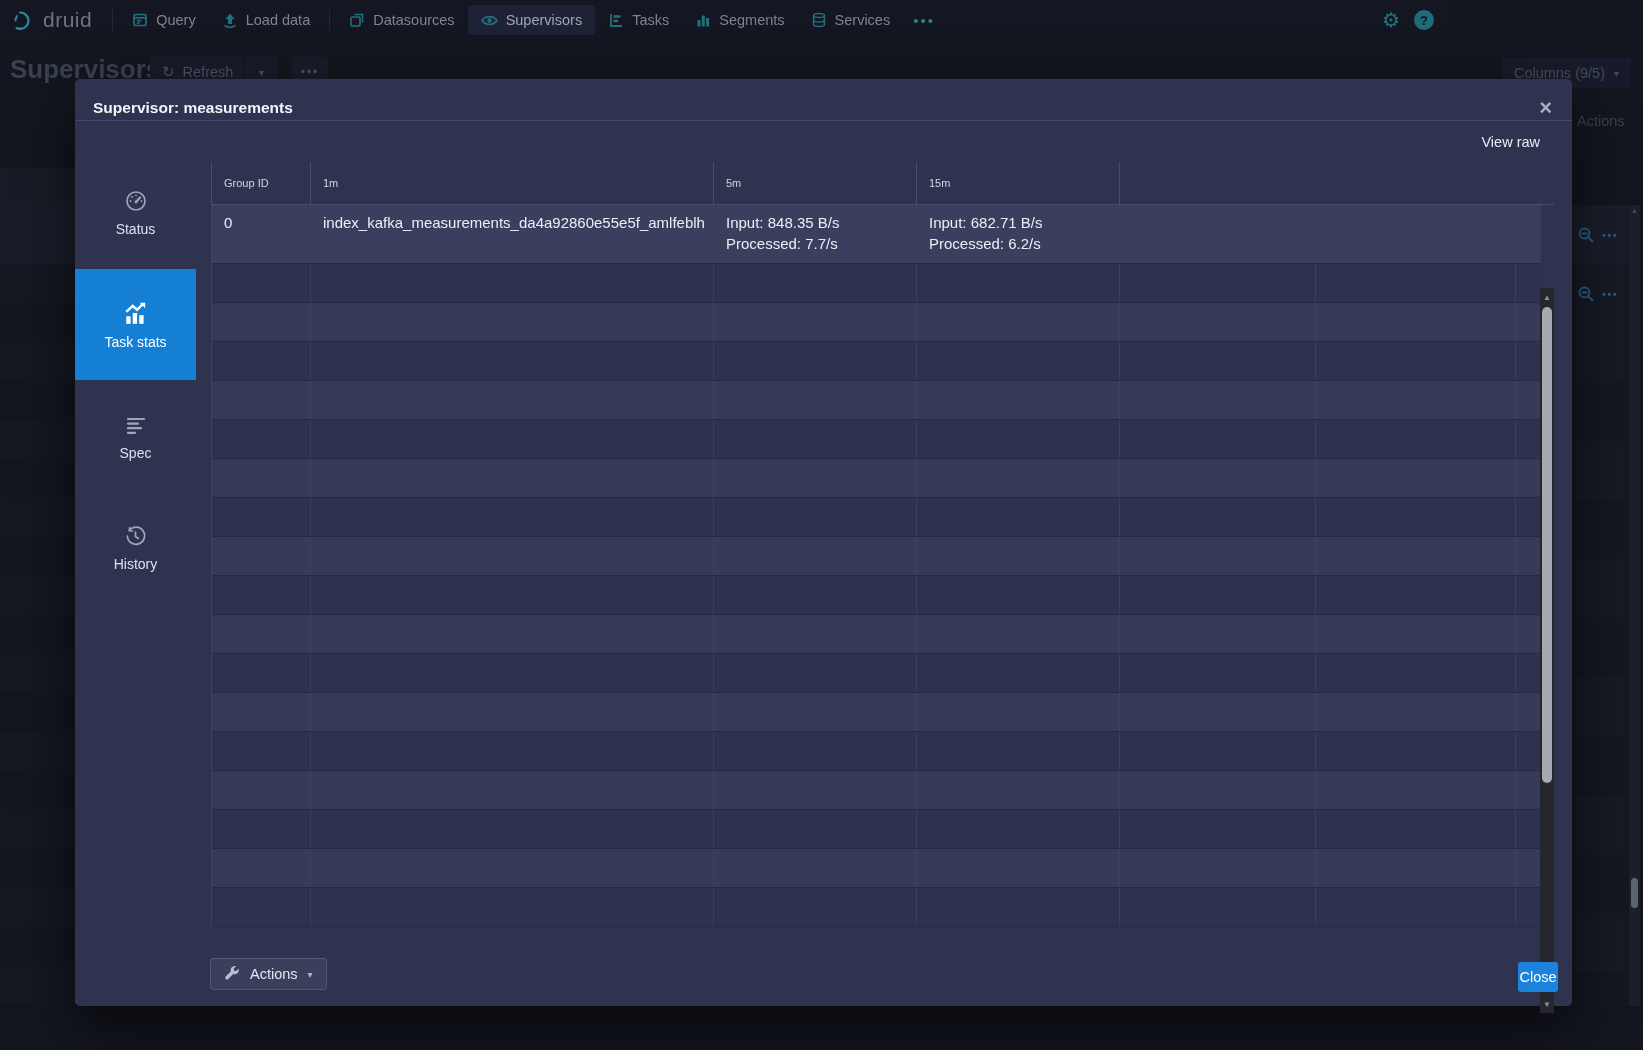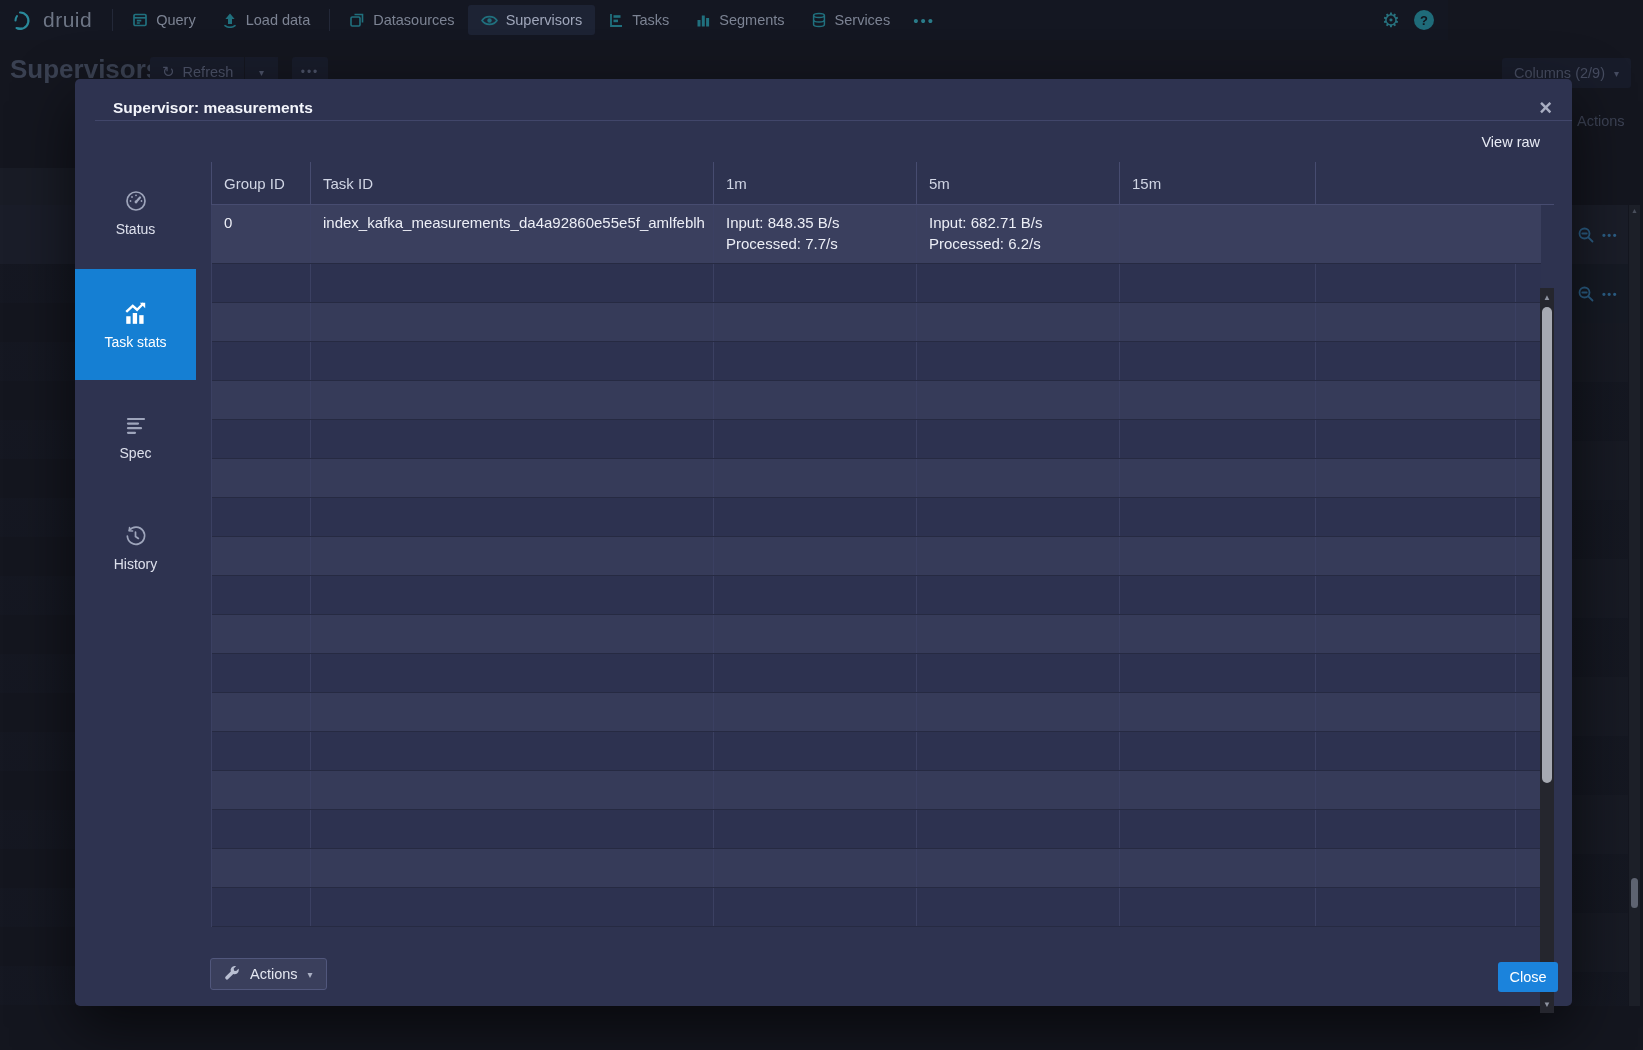--- a/index.html
+++ b/index.html
@@ -61,21 +61,21 @@
   .bg-scroll .sarrow { position:absolute; top:2px; left:0; width:11px; text-align:center; font-size:7px; color:#4a4f5c; }
   .bg-scroll .sthumb { position:absolute; left:2px; top:673px; width:7px; height:30px; background:#5f6472; border-radius:4px; }
 
   
   #modal {
     position:absolute; left:75px; top:79px; width:1497px; height:927px;
     background:#2e3350; border-radius:5px; box-shadow:0 22px 60px rgba(0,0,0,.6); z-index:5;
   }
   .m-header {
     height:42px; border-bottom:1px solid #41466a; display:flex; align-items:center;
-    padding:16px 16px 0 18px; font-weight:bold; font-size:15.5px; color:#f3f5fb;margin-left:20px;
+    padding:16px 16px 0 18px; font-weight:bold; font-size:15.5px; color:#f3f5fb;
   }
   .m-close { margin-left:auto; color:#a9aec2; font-size:22px; line-height:1; cursor:pointer; padding:0 4px; }
 
   .sidebar { position:absolute; top:43px; left:0; width:121px; bottom:0; }
   .tab {
     position:absolute; left:0; width:121px; display:flex; flex-direction:column;
     align-items:center; justify-content:center; gap:8px; color:#dde0ec; font-size:14px; cursor:pointer;
   }
   .tab .ticon { color:#9ea5bb; display:flex; }
   .tab.active { background:#157fd3; color:#fff; }
@@ -84,21 +84,21 @@
   #tab-task-stats { top:147px; height:111px; }
   #tab-spec { top:275px; height:82px; }
   #tab-history { top:385px; height:82px; }
 
   .view-raw { position:absolute; top:55px; right:32px; font-size:14.5px; color:#e8ebf4; cursor:pointer;margin-left:28px; }
 
   .table { position:absolute; left:136px; top:83px; width:1343px; }
   .grid-cols { display:grid; grid-template-columns:99px 403px 203px 203px 196px 200px 1fr; }
   .thead { height:43px; border-bottom:1px solid #474c70; border-left:1px solid #474c70; width:1343px; }
   .th {
-    display:flex; align-items:center; padding:0 12px; color:#d0d5e4; font-size:15px;
+    display:flex; align-items:center; padding:0 12px; color:#d0d5e4; font-size:11px;
     border-right:1px solid #474c70; overflow:hidden; white-space:nowrap;
   }
   .th:last-child { border-right:none; }
   .tbody { width:1329px; border-left:1px solid #3b4062; }
   .trow { border-bottom:1px solid #262a42; width:1329px; }
   .trow .tcell {
     border-right:1px solid #3b4062; padding:7px 12px; font-size:15px; color:#eceef6;
     line-height:21px; overflow:hidden; white-space:nowrap;
   }
   .trow .tcell:last-child { border-right:none; }
@@ -114,21 +114,21 @@
   .vthumb { position:absolute; left:2px; top:19px; width:10px; height:476px; background:#a6a9b2; border-radius:5px; cursor:pointer; }
 
   .actions-btn {
     position:absolute; left:135px; top:879px; height:32px; padding:0 13px;
     display:flex; align-items:center; gap:10px; background:#3a3f5c; border:1px solid #51577c;
     border-radius:3px; color:#e3e6f0; font-size:14.5px; cursor:pointer;
   }
   .actions-btn .wicon { color:#b9bfd2; display:flex; }
   .caret { font-size:10px; color:#a9afc3; }
   .close-btn {
-    position:absolute; right:14px; top:883px; width:60px; height:30px; background:#1b83dc;
+    position:absolute; right:14px; top:883px; width:40px; height:30px; background:#1b83dc;
     border-radius:3px; color:#fff; display:flex; align-items:center; justify-content:center;
     font-size:14.5px; cursor:pointer;
   }
 </style>
 </head>
 <body>
 
 <div id="nav">
   <div class="nav-left">
     <div class="logo">
@@ -228,21 +228,21 @@
   <span style="font-size:15px;">↻</span>
   <span>Refresh</span>
 </div>
 <div class="bg-btn" id="refresh-caret">
   <span style="font-size:10px;">▾</span>
 </div>
 <div class="bg-btn" id="bg-more">
   <span style="font-size:12px;">•••</span>
 </div>
 <div class="bg-btn" id="columns-btn">
-  <span>Columns (2/9)</span>
+  <span>Columns (9/5)</span>
   <span style="font-size:10px;">▾</span>
 </div>
 
 <div class="abs" id="bg-actions-header">Actions</div>
 
 <div class="abs bg-left-stripe-a"></div>
 <div class="abs bg-left-stripe-b"></div>
 <div class="abs bg-left-rows"></div>
 <div class="abs bg-right-rows"></div>
 
@@ -327,21 +327,20 @@
       </span>
       <span>History</span>
     </div>
   </div>
 
   <div class="view-raw">View raw</div>
 
   <div class="table">
     <div class="thead grid-cols">
       <div class="th">Group ID</div>
-      <div class="th">Task ID</div>
       <div class="th">1m</div>
       <div class="th">5m</div>
       <div class="th">15m</div>
       <div class="th"></div>
     </div>
 
     <div class="tbody">
       <div class="trow data-row grid-cols">
         <div class="tcell">0</div>
         <div class="tcell">index_kafka_measurements_da4a92860e55e5f_amlfeblh</div>

